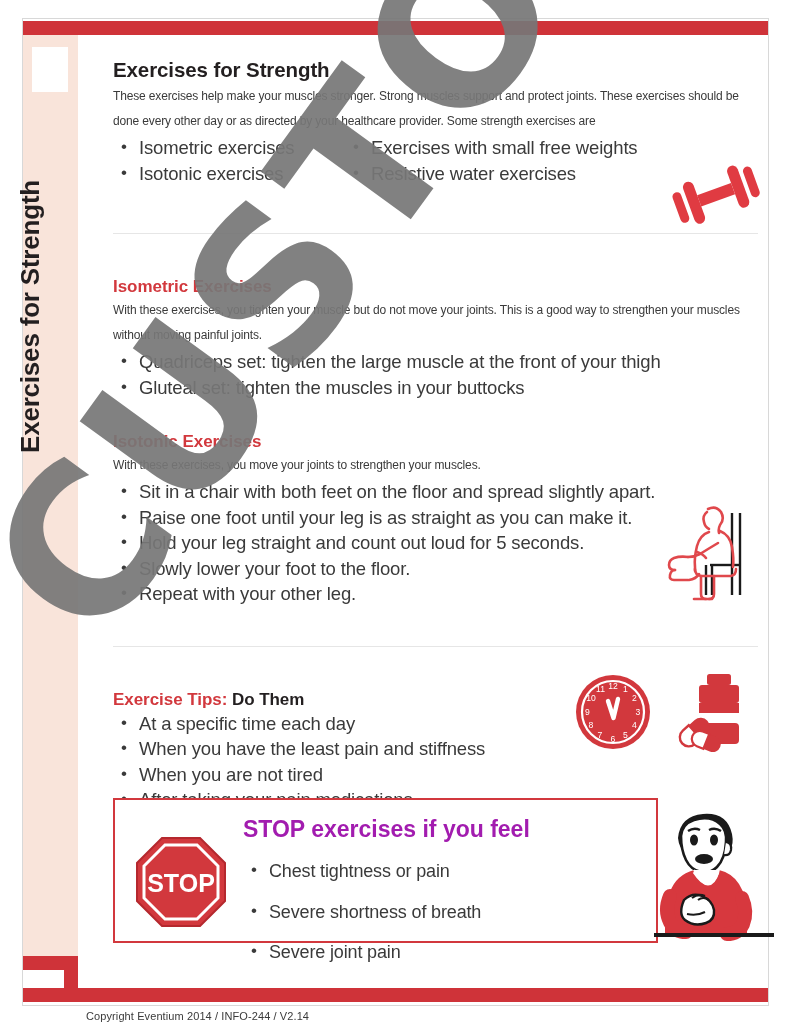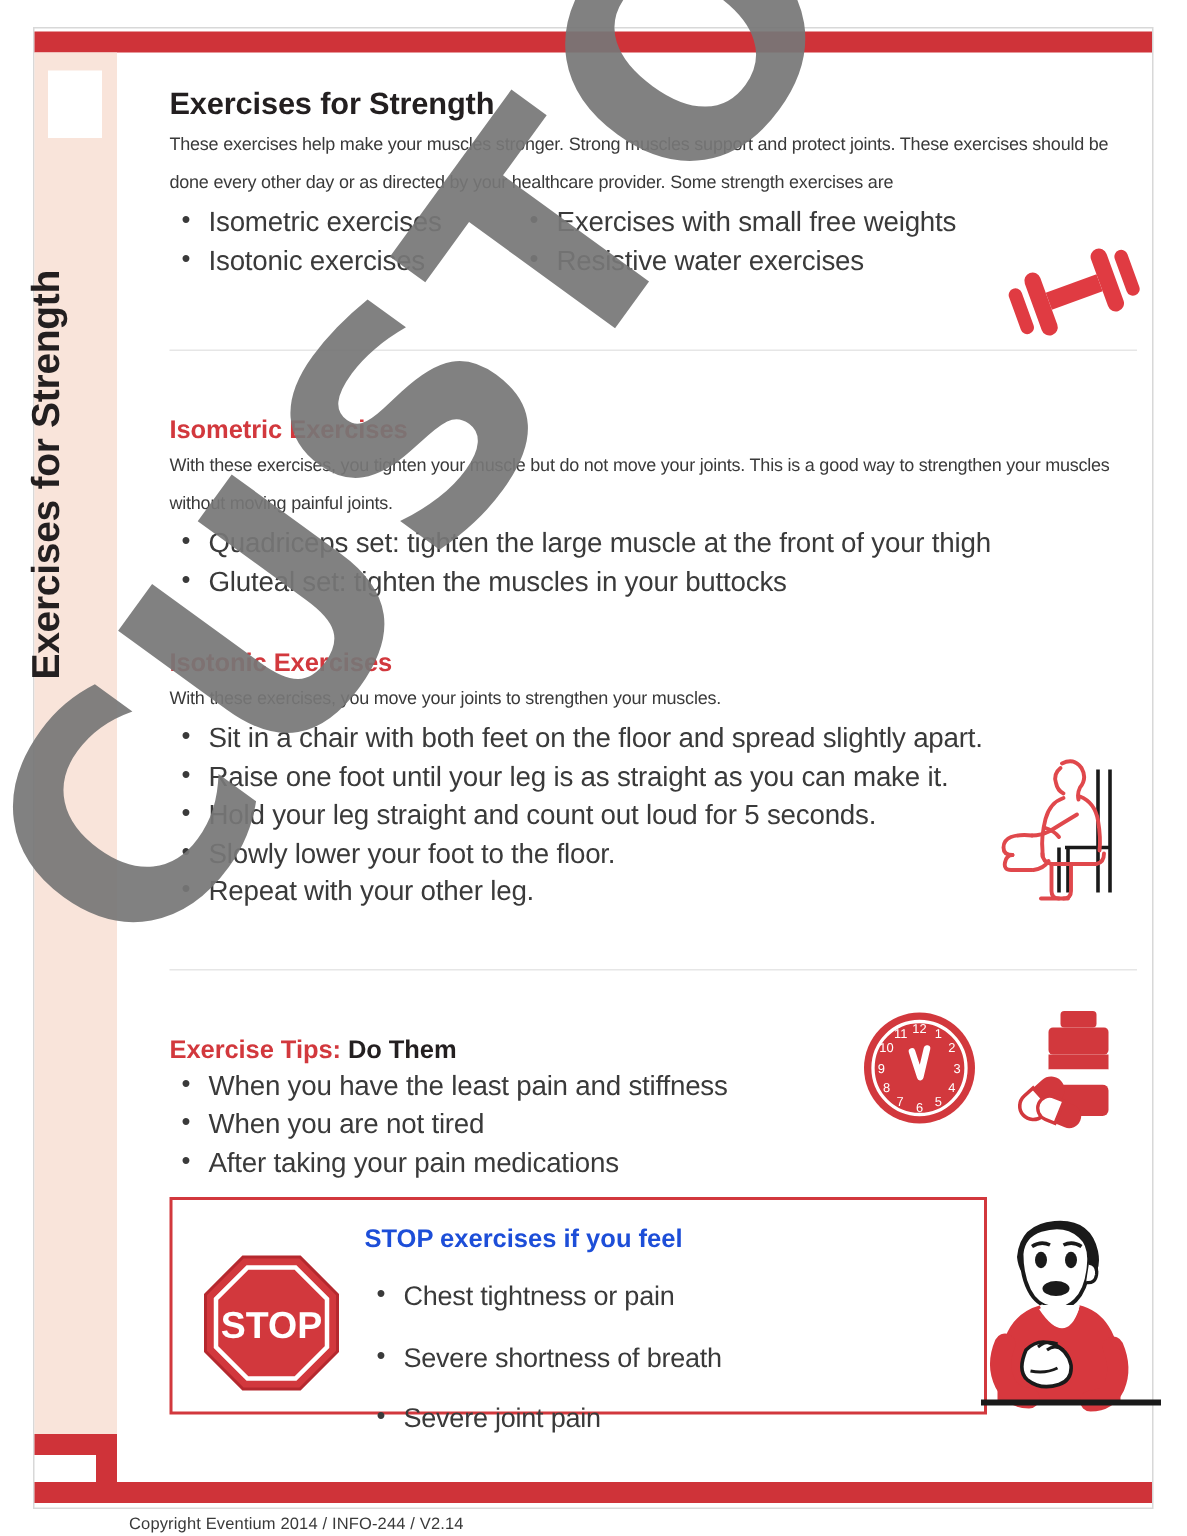--- a/index.html
+++ b/index.html
@@ -114,21 +114,21 @@
   .stop-panel{
     position:absolute;left:113px;top:798px;width:545px;height:145px;
     border:2px solid #d2383d;
     box-sizing:border-box;
     background:#ffffff;
   }
   .stop-panel-inner{
     position:absolute;left:128px;top:16px;
   }
   .stop-title{
-    margin:0 0 1px 0;font-size:17px;font-weight:bold;color:#1d4ed8;
+    margin:0 0 1px 0;font-size:23px;font-weight:bold;color:#a21caf;
   }
   .stop-panel ul.blist li{font-size:18px;line-height:24.5px;margin-top:16px;}
 
   
   .icon-abs{position:absolute;}
 
   
   .watermark{
     position:absolute;
     left:-10px;top:160px;
@@ -220,20 +220,21 @@
       </ul>
     </div>
 
     <div style="height:39px"></div>
     <hr class="divider">
     <div style="height:42px"></div>
 
     <div class="section">
       <h2 class="sec-h"><span>Exercise Tips:</span> <span class="dark">Do Them</span></h2>
       <ul class="blist">
+        <li>At a specific time each day</li>
         <li>When you have the least pain and stiffness</li>
         <li>When you are not tired</li>
         <li>After taking your pain medications</li>
       </ul>
     </div>
 
   </div>
 
   <svg class="icon-abs" style="left:666px;top:162px;" width="104" height="64" viewBox="0 0 104 64">
     <g transform="rotate(-20 52 32)" fill="#e03b42">

